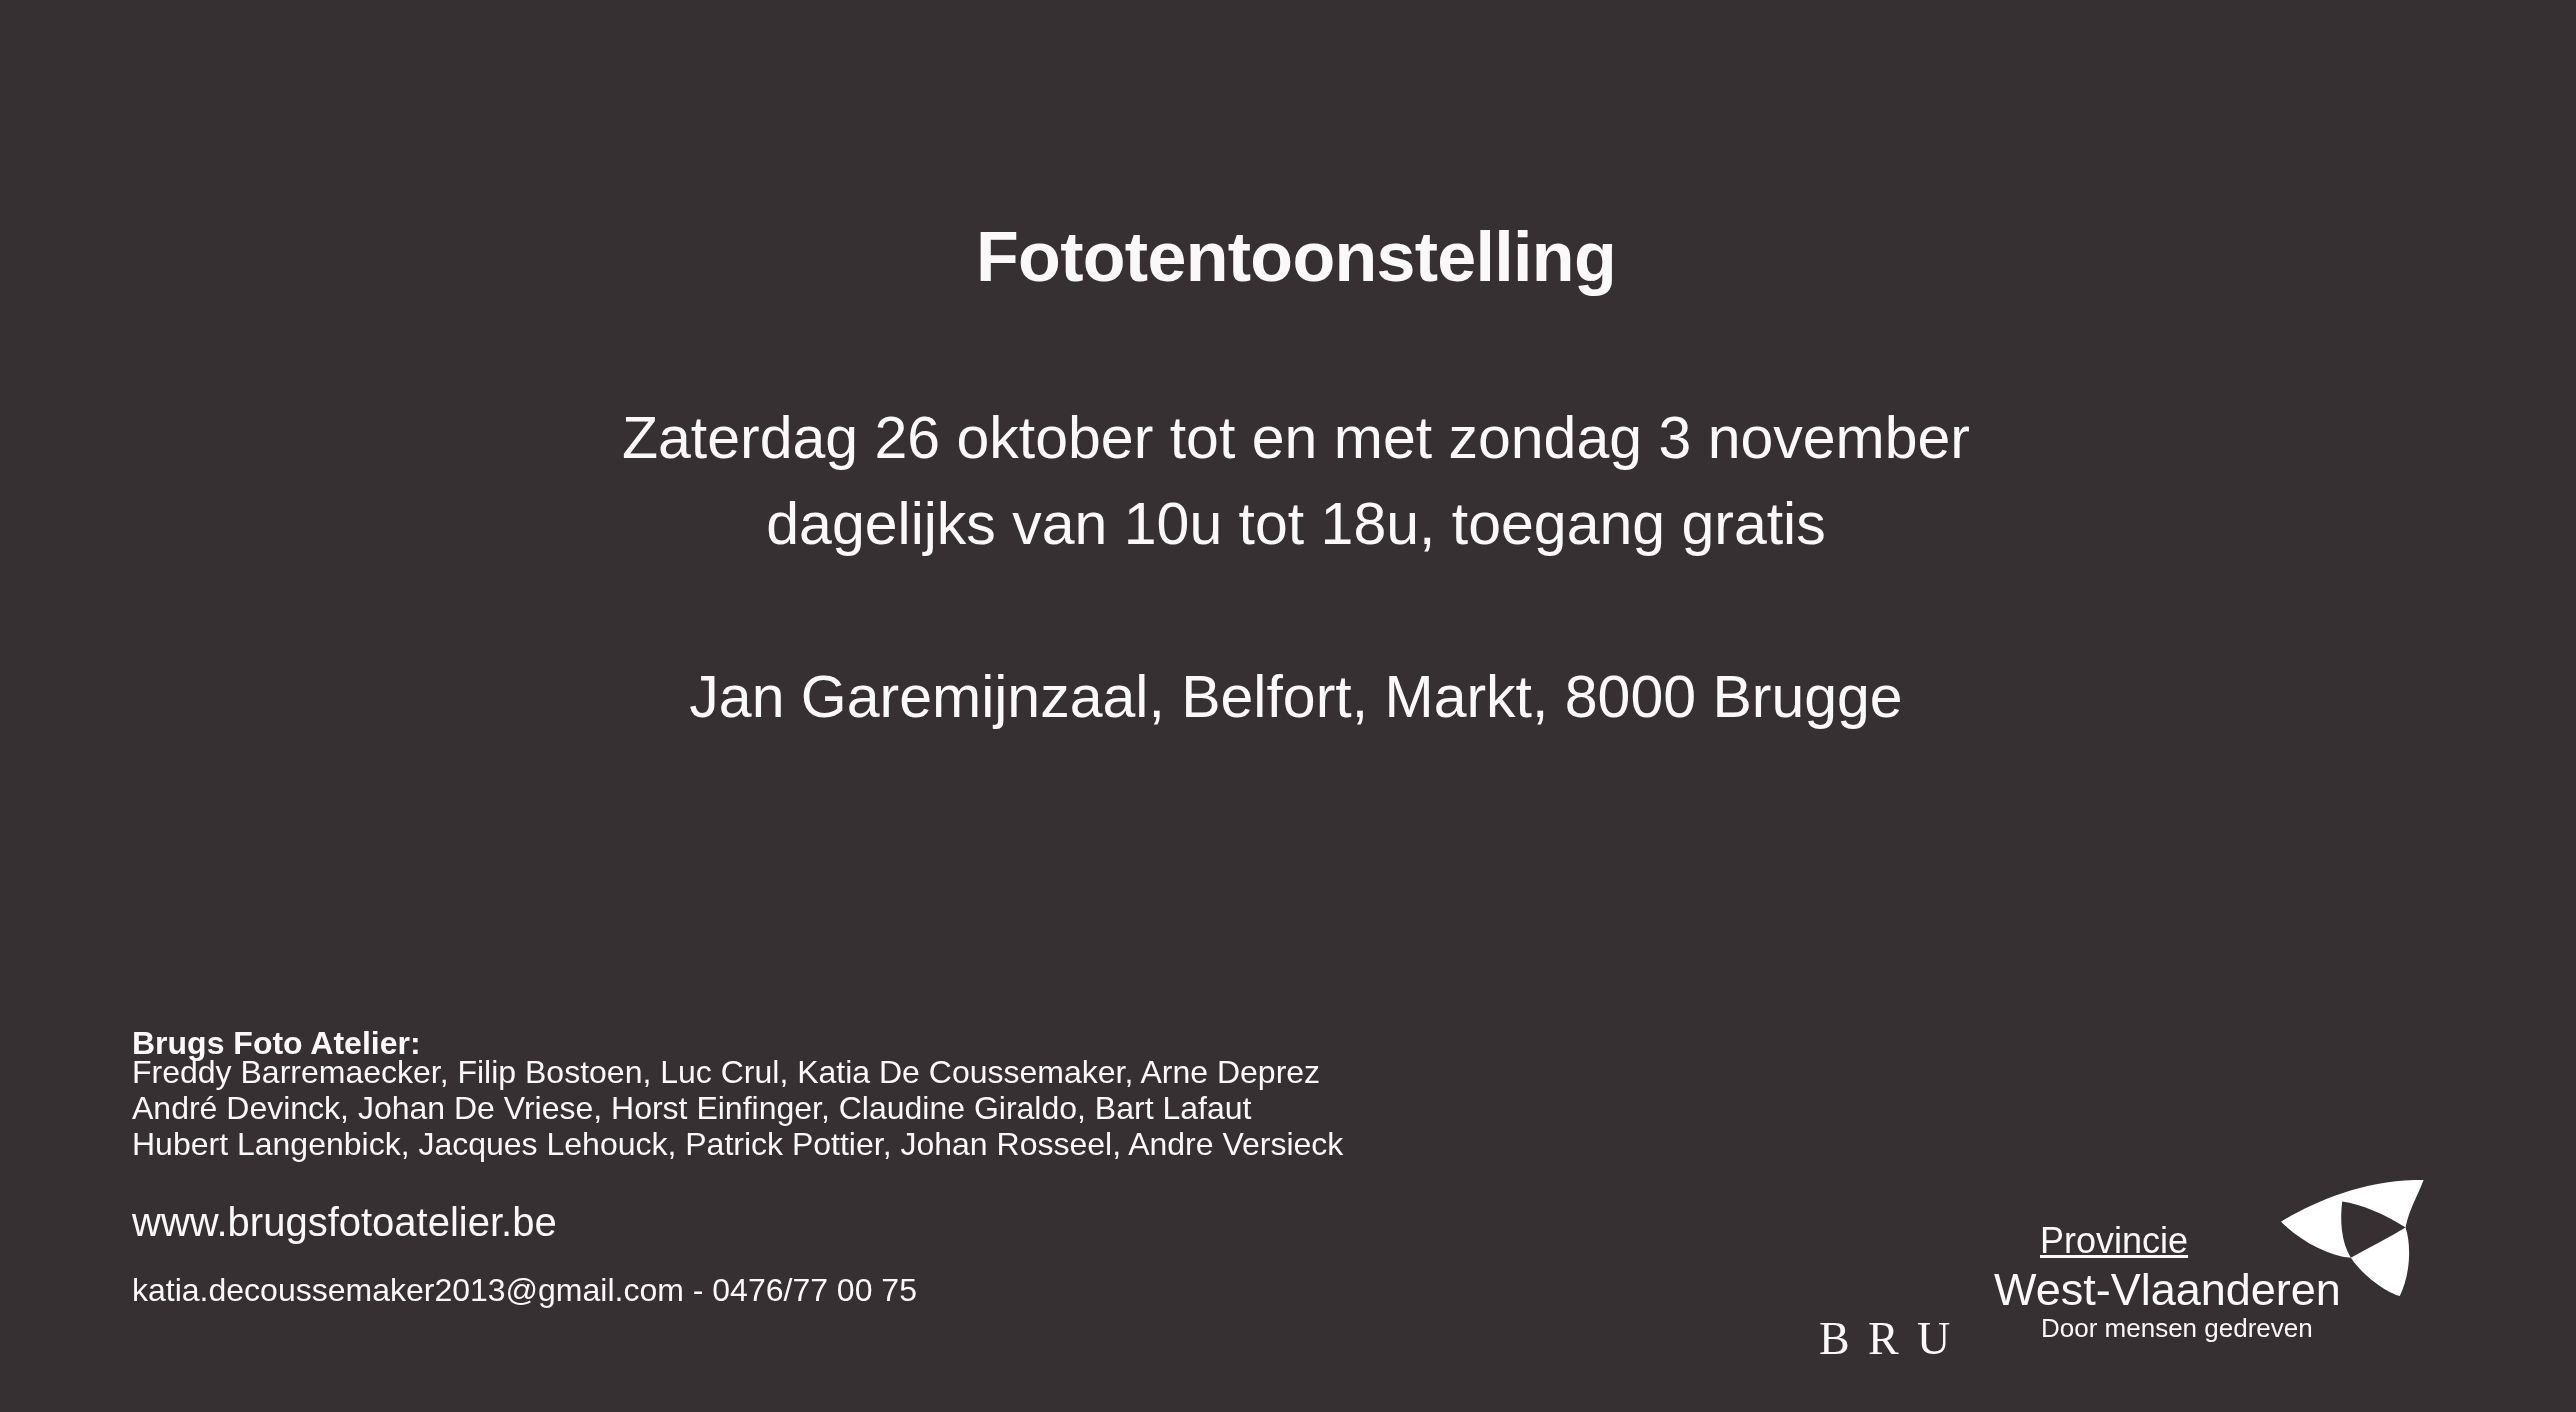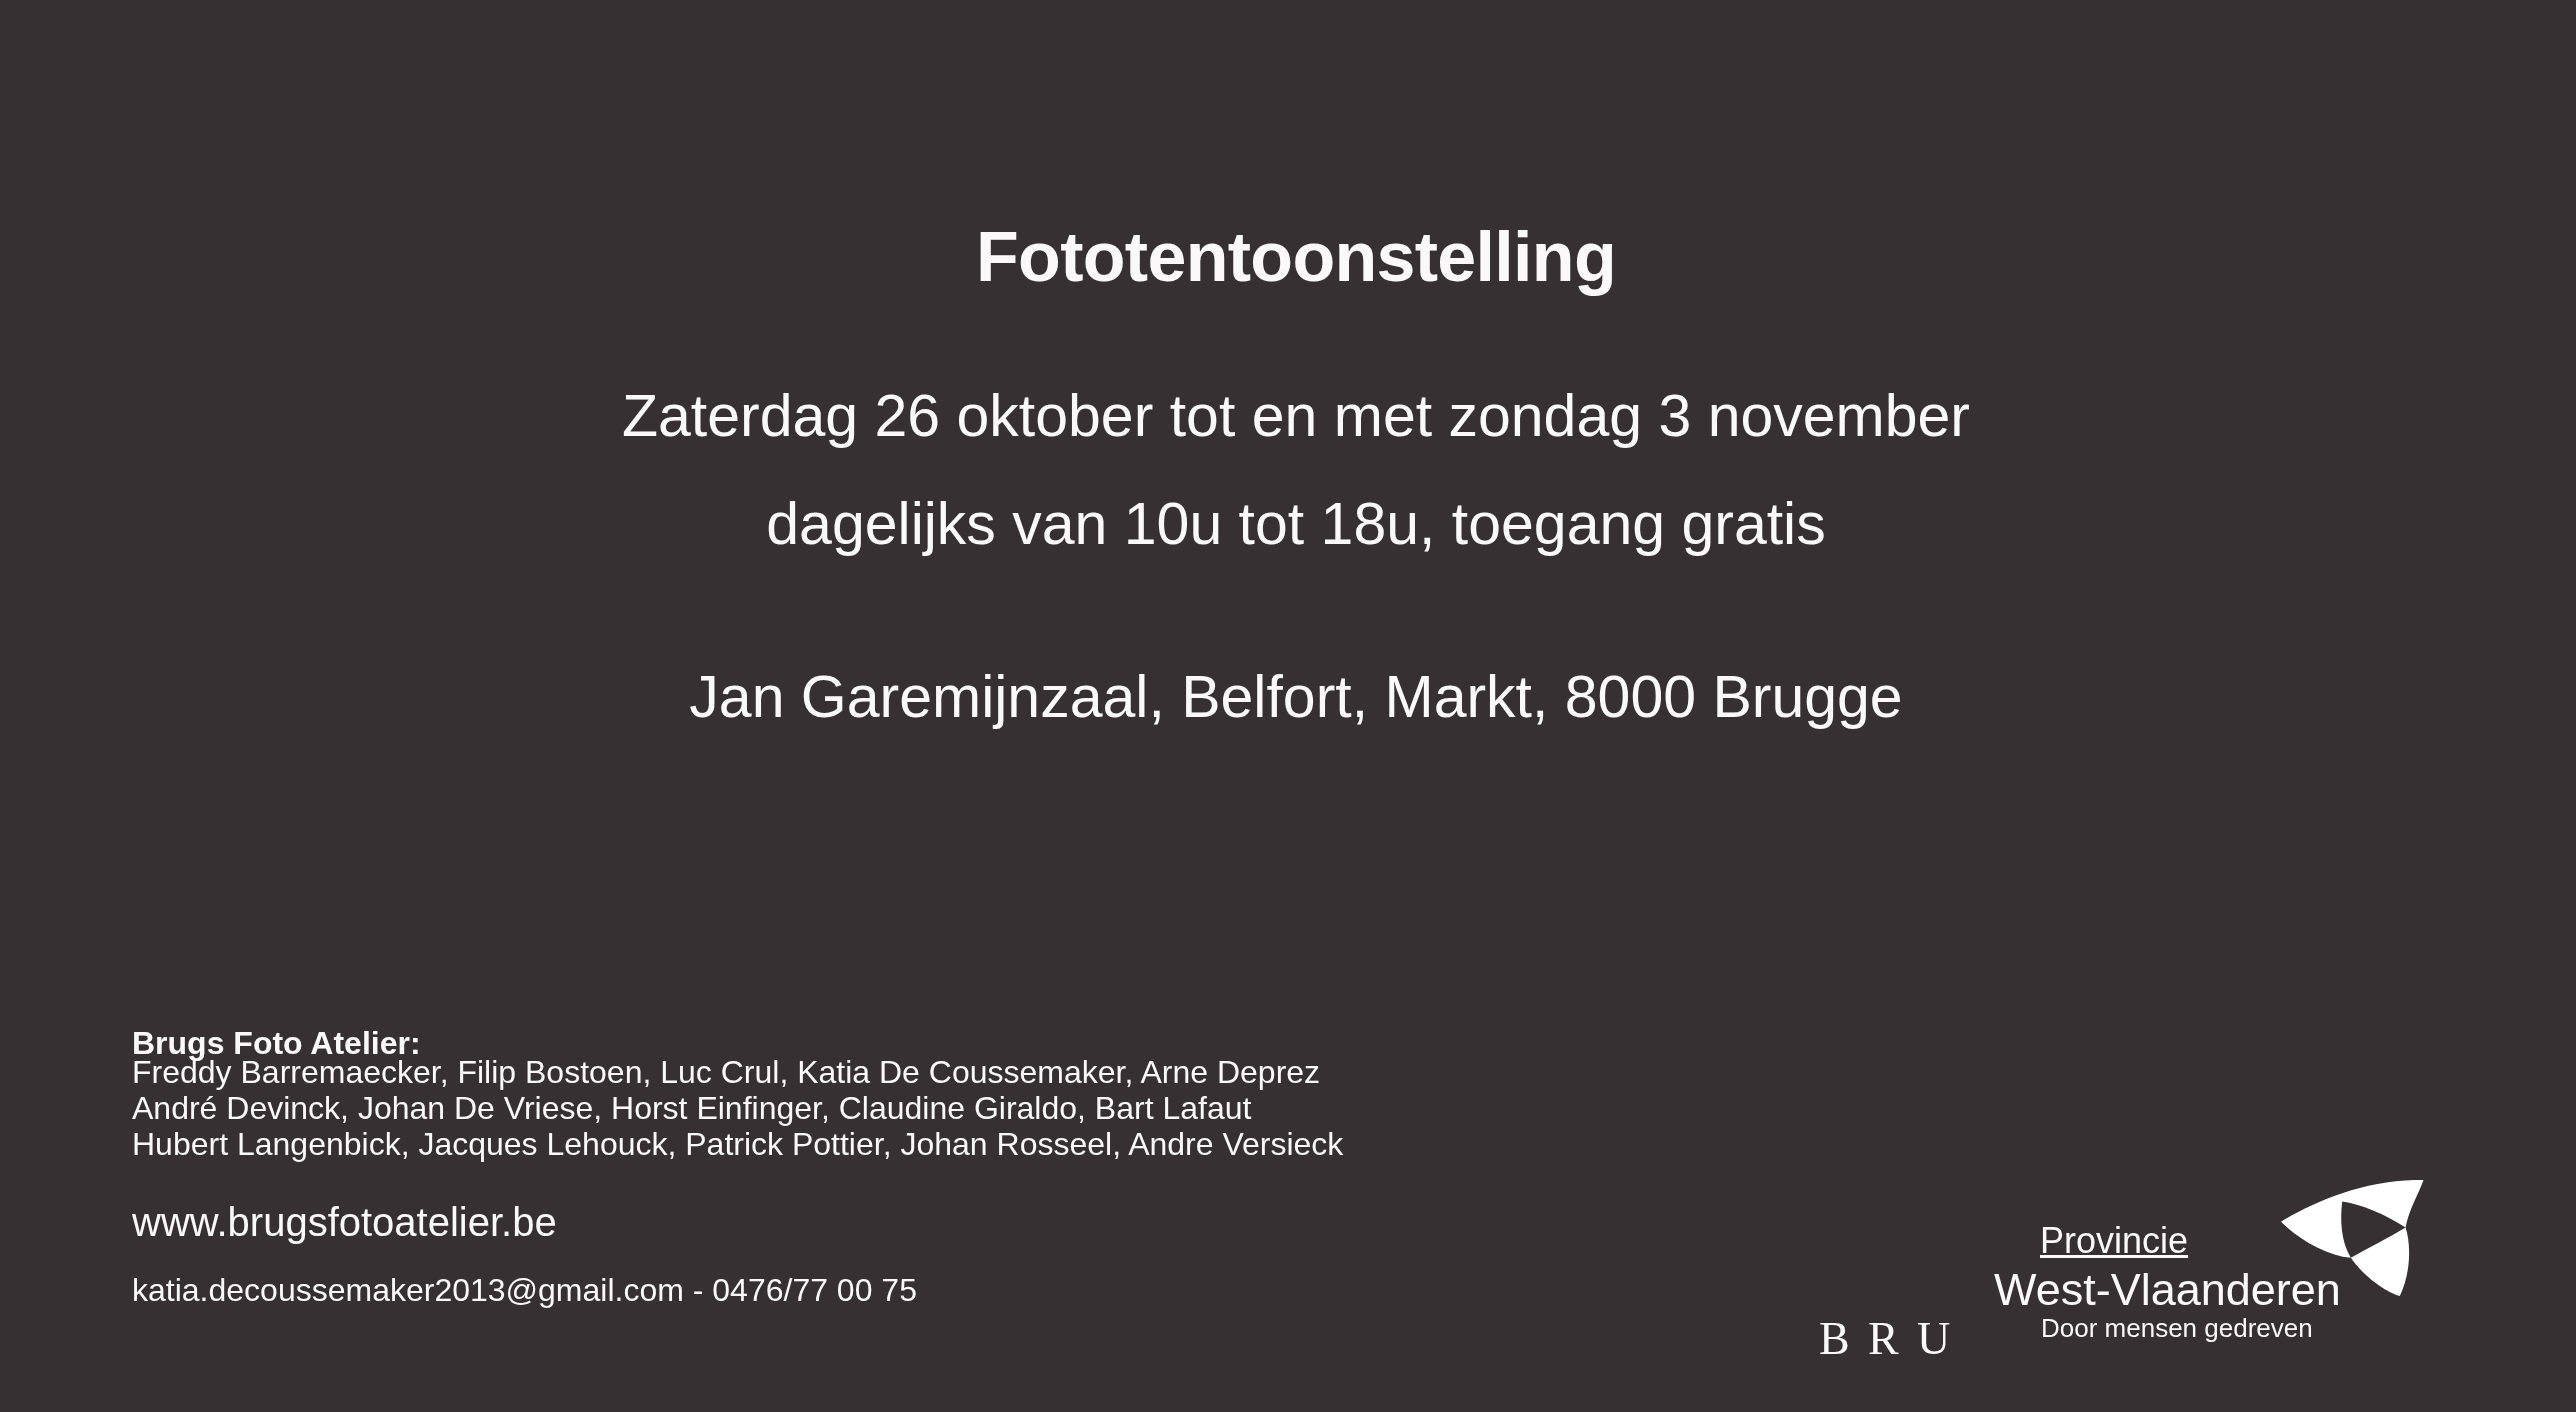--- a/index.html
+++ b/index.html
@@ -17,21 +17,21 @@
   }
   .poster{position:absolute;inset:0;}
   .abs{position:absolute;margin:0;}
   .centered{left:0;right:0;text-align:center;margin-left:16px;}
 
   .title{
     top:222px;
     font-size:70px;font-weight:bold;letter-spacing:-0.7px;line-height:1;
   }
   .bigline{font-size:59px;font-weight:400;line-height:1;}
-  .date-line{top:387px;}
+  .date-line{top:409px;}
   .time-line{top:495px;}
   .venue-line{top:668px;}
 
   .org-heading{
     left:132px;top:985px;
     font-size:32px;font-weight:bold;line-height:1;margin-top:42px;
   }
   .org-members{
     left:132px;top:1054px;
     font-size:32px;line-height:36px;font-weight:400;

